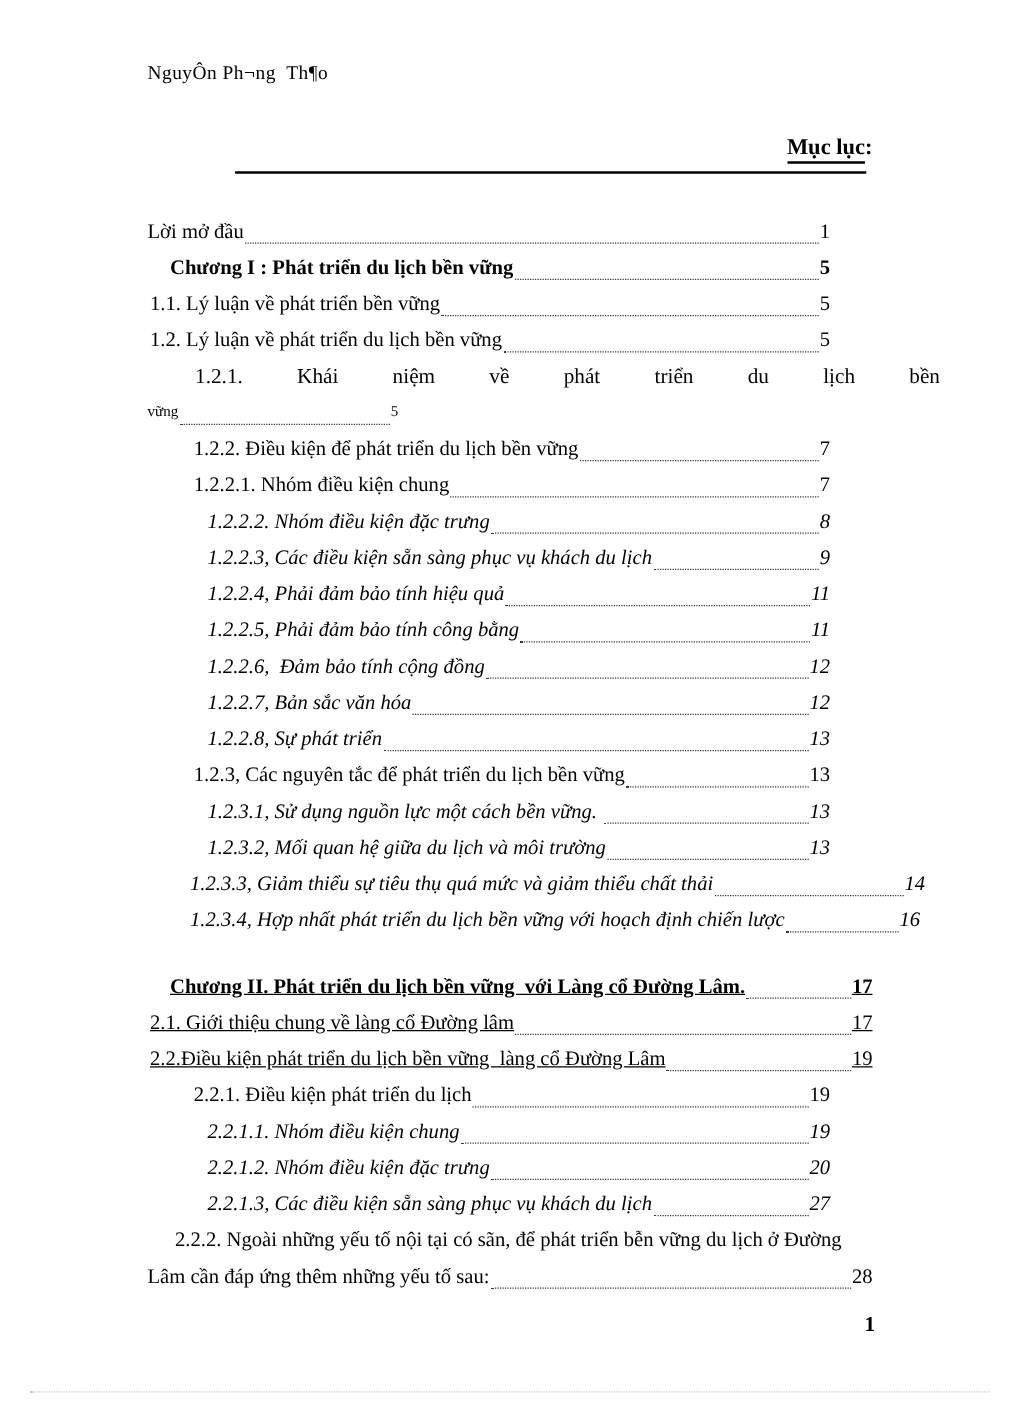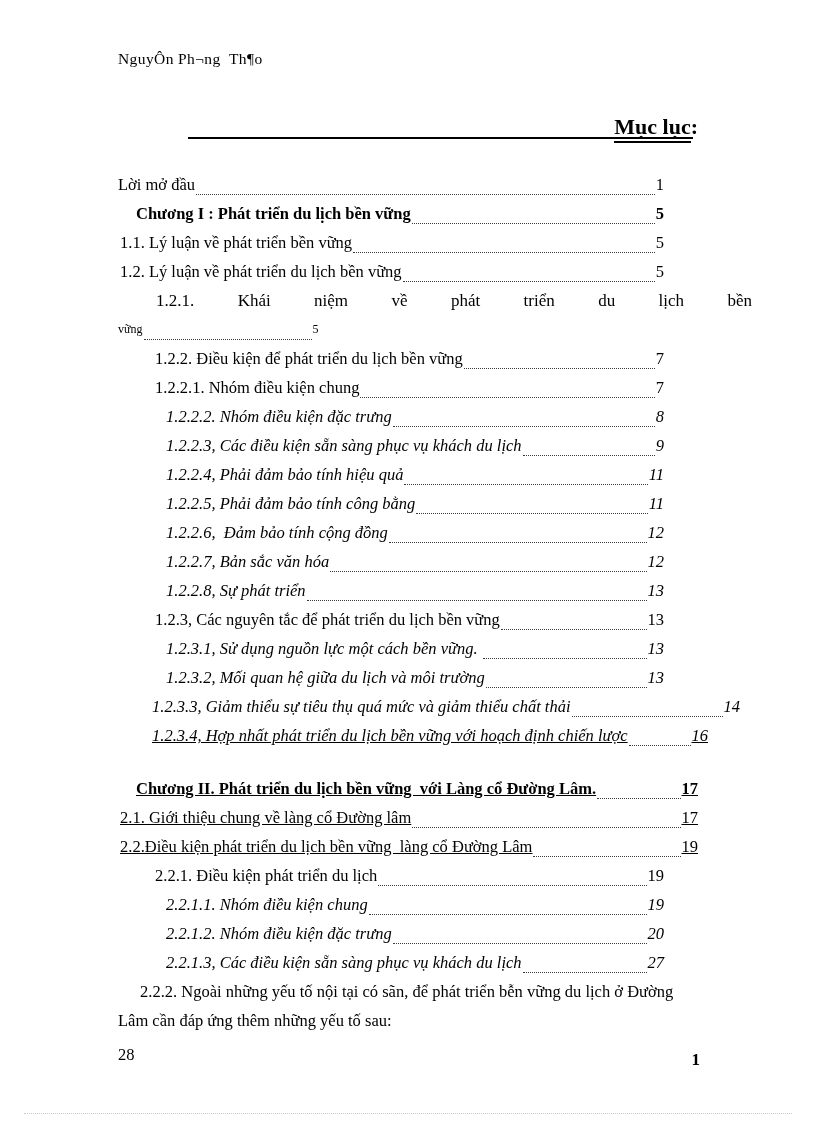--- a/index.html
+++ b/index.html
@@ -42,22 +42,22 @@
   .title-rule {
     position: absolute;
     left: 70px;
     bottom: 5px;
     width: 505px;
     border-bottom: 2.5px solid #000;
   }
   .title-text {
     position: absolute;
     right: 0px;
-    bottom: 6px;
-    font-size: 22px;
+    bottom: 18px;
+    font-size: 18px;
     font-weight: bold;
     line-height: 1;
     white-space: pre;
   }
   .title-text .underlined {
     border-bottom: 2.5px solid #000;
     padding-bottom: 2px;
   }
 
   
@@ -97,21 +97,21 @@
   .lv0  { padding-left: 118px; padding-right: 152px; }
   .lv-chap { padding-left: 136px; padding-right: 152px; font-weight: bold; }
   .lv1  { padding-left: 120px; padding-right: 152px; }
   .lv2  { padding-left: 155px; padding-right: 152px; }
   .lv3  { padding-left: 166px; padding-right: 152px; font-style: italic; justify-content: space-between; }
   .lv2i { padding-left: 152px; padding-right: 152px; font-style: italic; }
 
   
   .wide { padding-right: 118px; text-decoration: underline; }
   .wide2 { padding-right: 76px; }
-  .wide3 { padding-right: 108px; text-decoration: underline; }
+  .wide3 { padding-right: 80px; }
 
   
   .toc-just {
     font-size: 17px;
     line-height: 29px;
     padding-left: 118px;
     padding-right: 64px;
     text-align: justify;
     text-align-last: justify;
     text-indent: 38px;
@@ -145,21 +145,20 @@
   }
   .toc-flow-tail {
     display: flex;
     align-items: baseline;
     font-size: 16.5px;
     line-height: 29px;
     height: 29px;
     padding-left: 118px;
     padding-right: 118px;
     white-space: pre;
-    flex-direction: column;
   }
   .toc-flow-tail .leader {
     flex: 1 1 auto;
     align-self: flex-end;
     margin: 0 1px 4px 1px;
     height: 1px;
     border-bottom: 1.4px dotted #3a3a3a;
   }
 
   .gap-block { height: 24px; }

